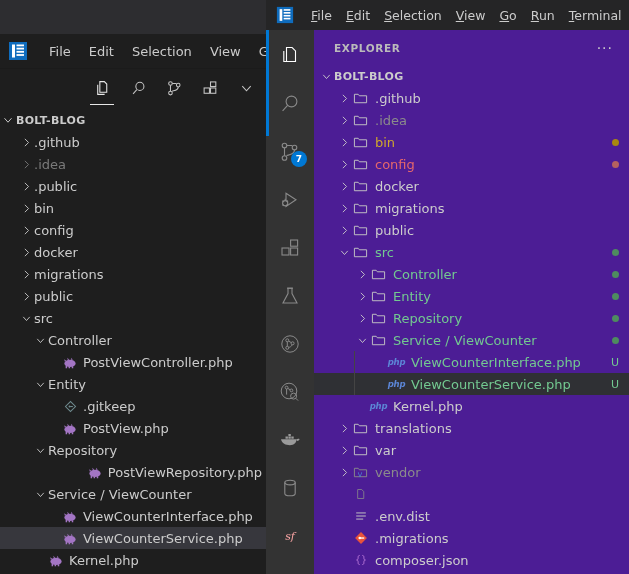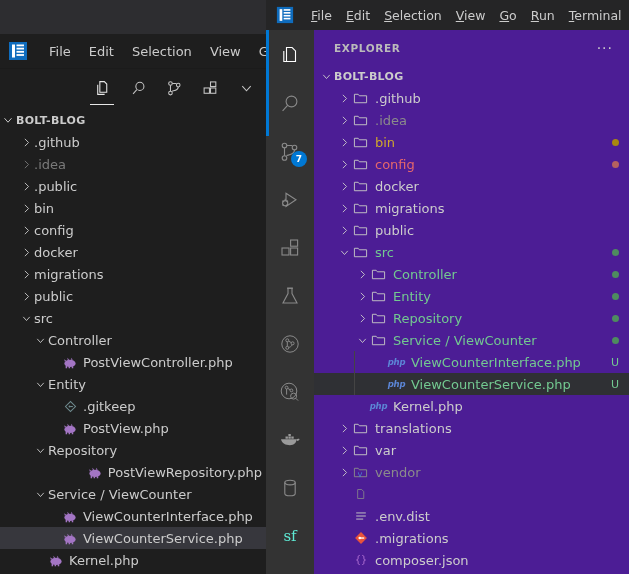--- a/index.html
+++ b/index.html
@@ -472,21 +472,21 @@
           <path d="M19.2 12.5c1.1-.9 2.3-1 3.4-.4-.3 1.3-1.3 2-2.6 2z"></path>
         </svg>
       </div>
       <div class="r-act">
         <svg width="24" height="24" viewBox="0 0 24 24" fill="none" stroke="#8a8a8a" stroke-width="1.1">
           <ellipse cx="12" cy="6.6" rx="5.2" ry="2.3"></ellipse>
           <path d="M6.8 6.6v10.8c0 1.3 2.3 2.3 5.2 2.3s5.2-1 5.2-2.3V6.6"></path>
         </svg>
       </div>
       <div class="r-act">
-        <span style="font-family:'DejaVu Serif','Liberation Serif',serif;font-size:15px;color:#5eead4;">sf</span>
+        <span style="font-family:'DejaVu Serif','Liberation Serif',serif;font-style:italic;font-size:11px;color:#fca5a5;">sf</span>
       </div>
     </div>
 
     <div class="r-sidebar">
       <div class="r-sb-title">
         <span class="t">EXPLORER</span>
         <span class="r-dots">···</span>
       </div>
       <div class="r-row r-root" style="padding-left:4px;">
         <span class="r-chev">

